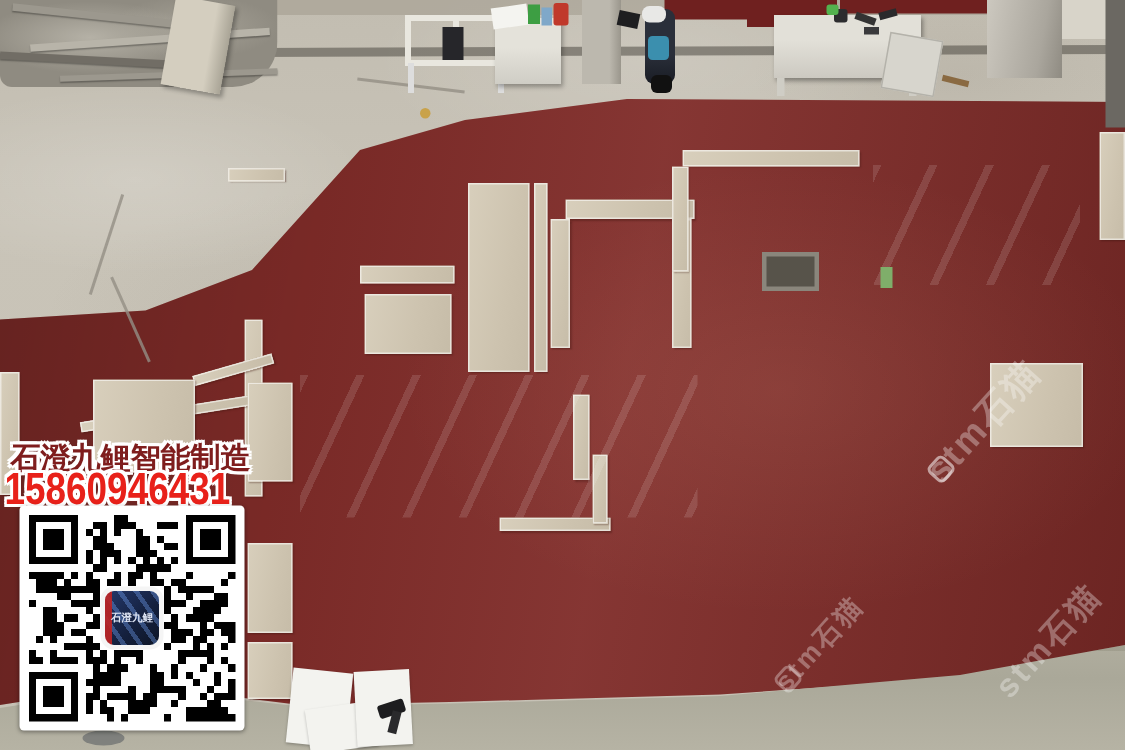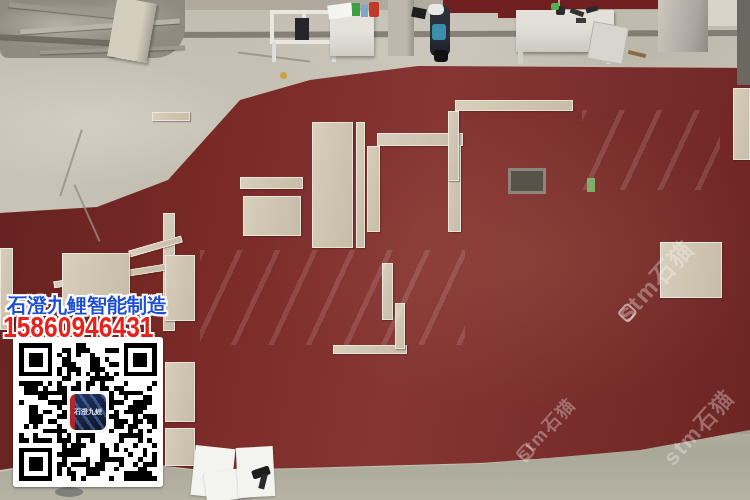--- a/index.html
+++ b/index.html
@@ -49,21 +49,21 @@
   
   .bar{background:#9c988e;box-shadow:0 1px 1px rgba(0,0,0,.3);}
   .paper{background:#f3f3ef;box-shadow:0 1px 2px rgba(0,0,0,.25);}
 
   
   .wm{display:flex;align-items:center;gap:3px;color:rgba(255,255,255,.32);
       font-weight:bold;letter-spacing:2px;transform:rotate(-48deg);white-space:nowrap;}
   .wm .appicon{position:relative;display:inline-block;width:15px;height:15px;border:2px solid rgba(255,255,255,.32);border-radius:4px;}
 
   
-  .company{left:7px;top:292px;font-size:20px;font-weight:bold;color:#1d4ed8;white-space:nowrap;
+  .company{left:7px;top:292px;font-size:20px;font-weight:bold;color:#7f1d1d;white-space:nowrap;
     text-shadow:-2px -2px 0 #fff,2px -2px 0 #fff,-2px 2px 0 #fff,2px 2px 0 #fff,-2px 0 0 #fff,2px 0 0 #fff,0 -2px 0 #fff,0 2px 0 #fff;}
   .phone{left:3px;top:310px;font-size:30px;font-weight:bold;color:#e8211a;letter-spacing:0;
     transform:scaleX(.82);transform-origin:left top;white-space:nowrap;
     text-shadow:-2px -2px 0 #fff,2px -2px 0 #fff,-2px 2px 0 #fff,2px 2px 0 #fff,-2px 0 0 #fff,2px 0 0 #fff,0 -2px 0 #fff,0 2px 0 #fff;}
 
   .qr-wrap{left:13px;top:337px;width:150px;height:150px;background:#fff;border-radius:3px;
            box-shadow:0 1px 3px rgba(0,0,0,.4);}
   .qr-wrap svg{position:absolute;left:6px;top:6px;}
   .qr-logo{left:54px;top:54px;width:42px;height:42px;border-radius:9px;border:3px solid #f5f5f5;
     background:

